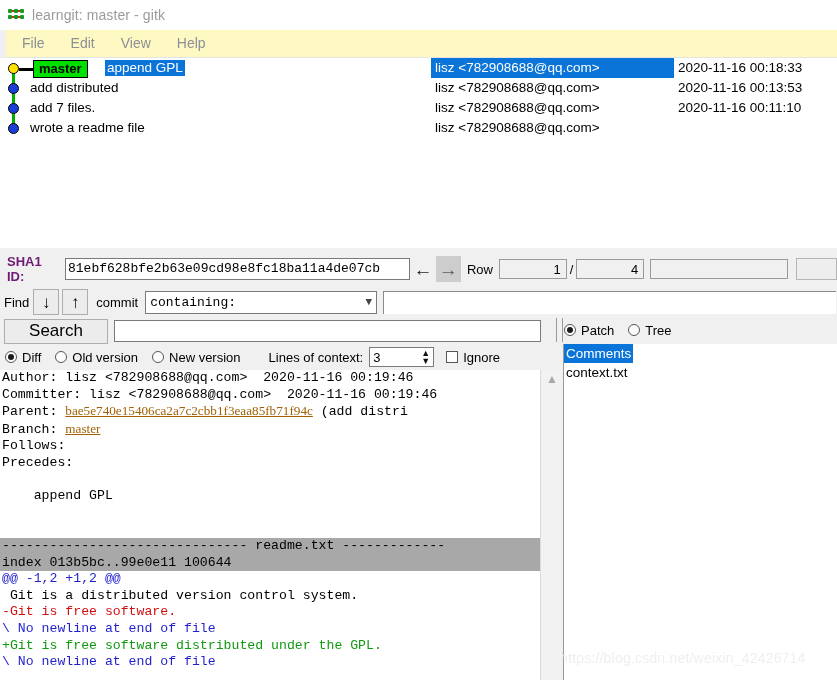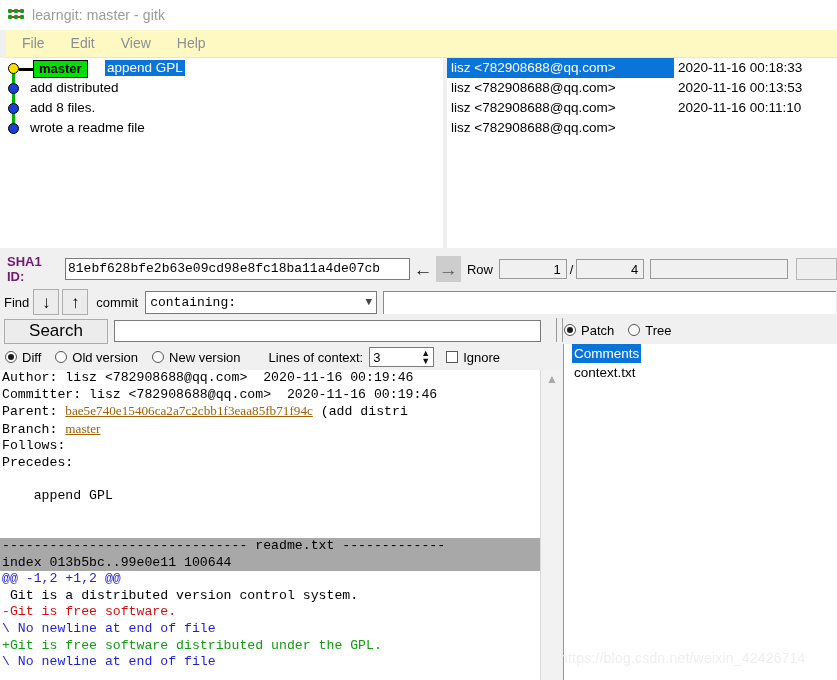--- a/index.html
+++ b/index.html
@@ -58,21 +58,21 @@
   
   #toppane {
     position: absolute; left: 0; top: 58px; width: 837px; height: 190px;
     background: #f0f0f0;
   }
   .listpanel {
     position: absolute; top: 0; height: 190px;
     background: #ffffff; overflow: hidden;
   }
   #graph-panel  { left: 0px;   width: 443px; }
-  #author-panel { left: 447px; width: 246px; }
+  #author-panel { left: 431px; width: 246px; }
   #date-panel   { left: 674px; width: 163px; }
 
   .commit-row {
     position: relative; height: 20px;
     font-size: 13.5px; color: #000;
     white-space: nowrap;
   }
   .lane-line {
     position: absolute; left: 12px; width: 3px; background: #00b000;
   }
@@ -273,21 +273,21 @@
   #filelist {
     position: absolute; left: 563px; top: 344px; width: 274px; height: 336px;
     background: #ffffff;
     border-left: 1px solid #9a9a9a;
   }
   .fitem {
     font-size: 13.5px; line-height: 17px; padding: 1px 2px;
     display: inline-block;
   }
   .fitem.sel { background: #0a74d8; color: #ffffff; }
-  .filerow { height: 19px; padding-left: 8px; }
+  .filerow { height: 19px; padding-left: 0; }
 
   
   #mid-divider {
     position: absolute; left: 561px; top: 344px; width: 2px; height: 336px;
     background: #f0f0f0;
   }
 
   
   #watermark {
     position: absolute; left: 560px; top: 650px;
@@ -336,21 +336,21 @@
         <div class="subject sel" style="left:105px;">append GPL</div>
       </div>
 
       <div class="commit-row">
         <div class="node normal" style="top:5px;"></div>
         <div class="subject" style="left:28px;">add distributed</div>
       </div>
 
       <div class="commit-row">
         <div class="node normal" style="top:5px;"></div>
-        <div class="subject" style="left:28px;">add 8 files.</div>
+        <div class="subject" style="left:28px;">add 7 files.</div>
       </div>
 
       <div class="commit-row">
         <div class="node normal" style="top:5px;"></div>
         <div class="subject" style="left:28px;">wrote a readme file</div>
       </div>
     </div>
 
     <div class="listpanel" id="author-panel">
       <div class="cell sel">lisz &lt;782908688@qq.com&gt;</div>

